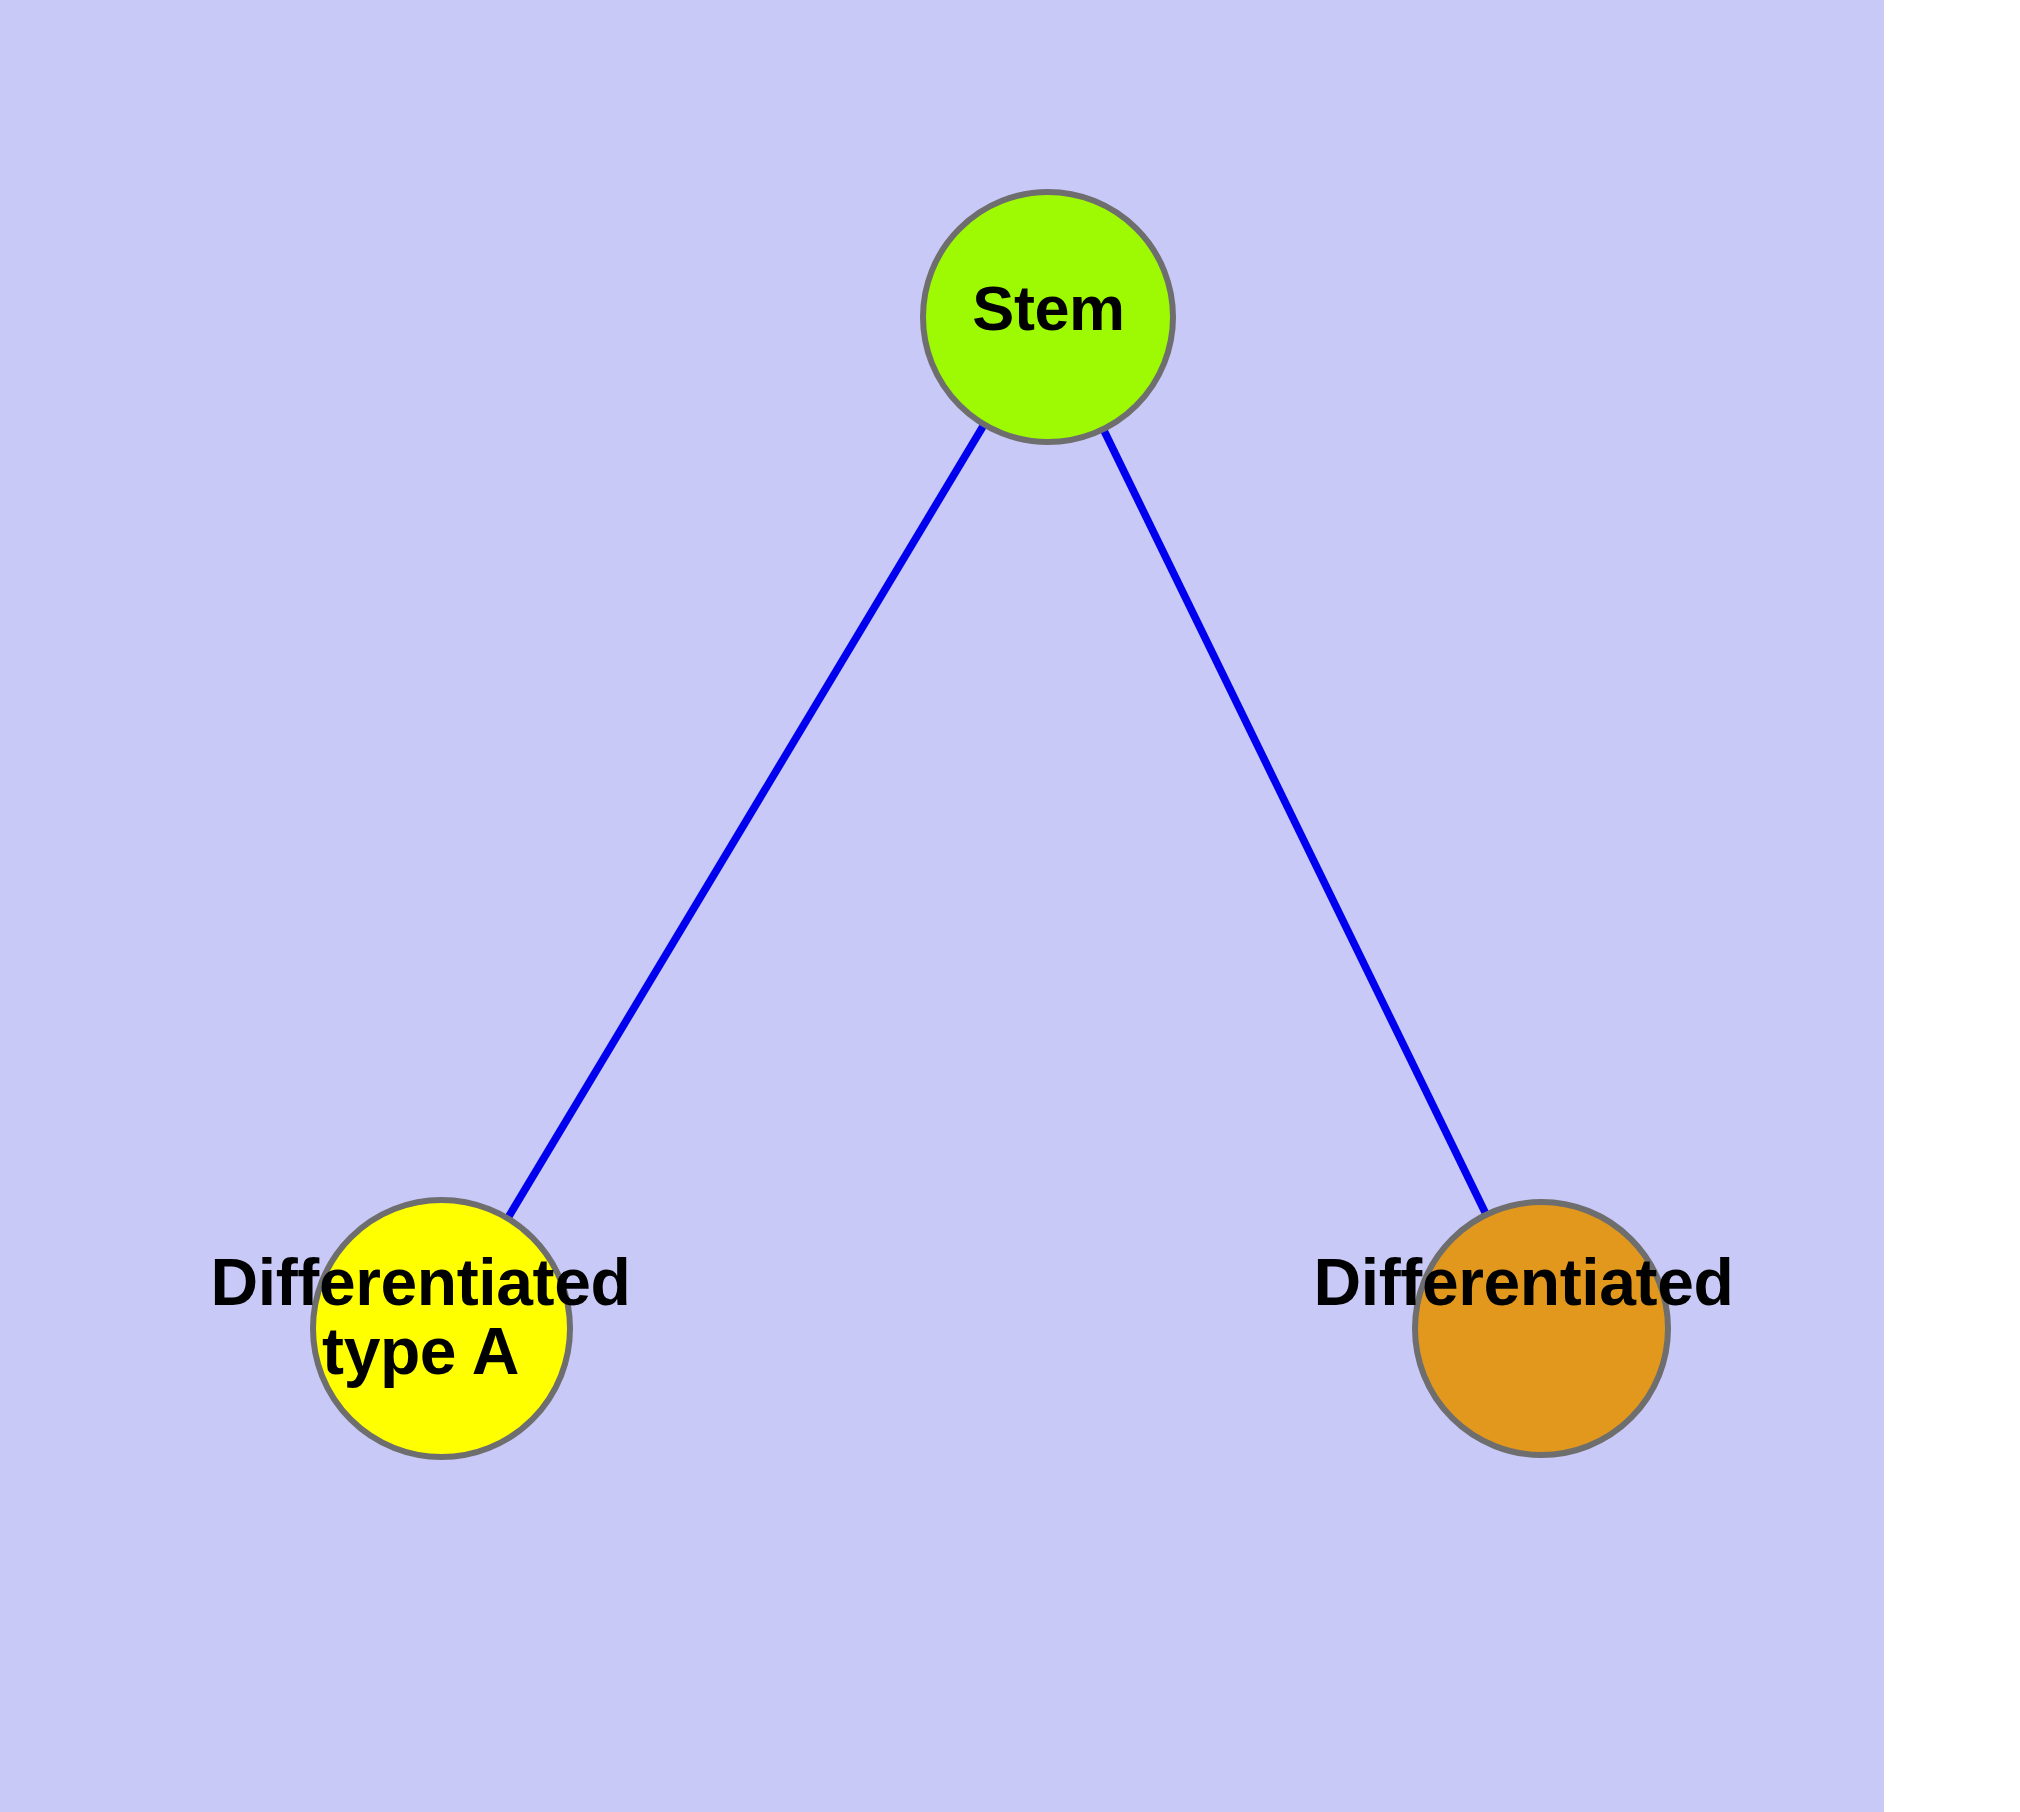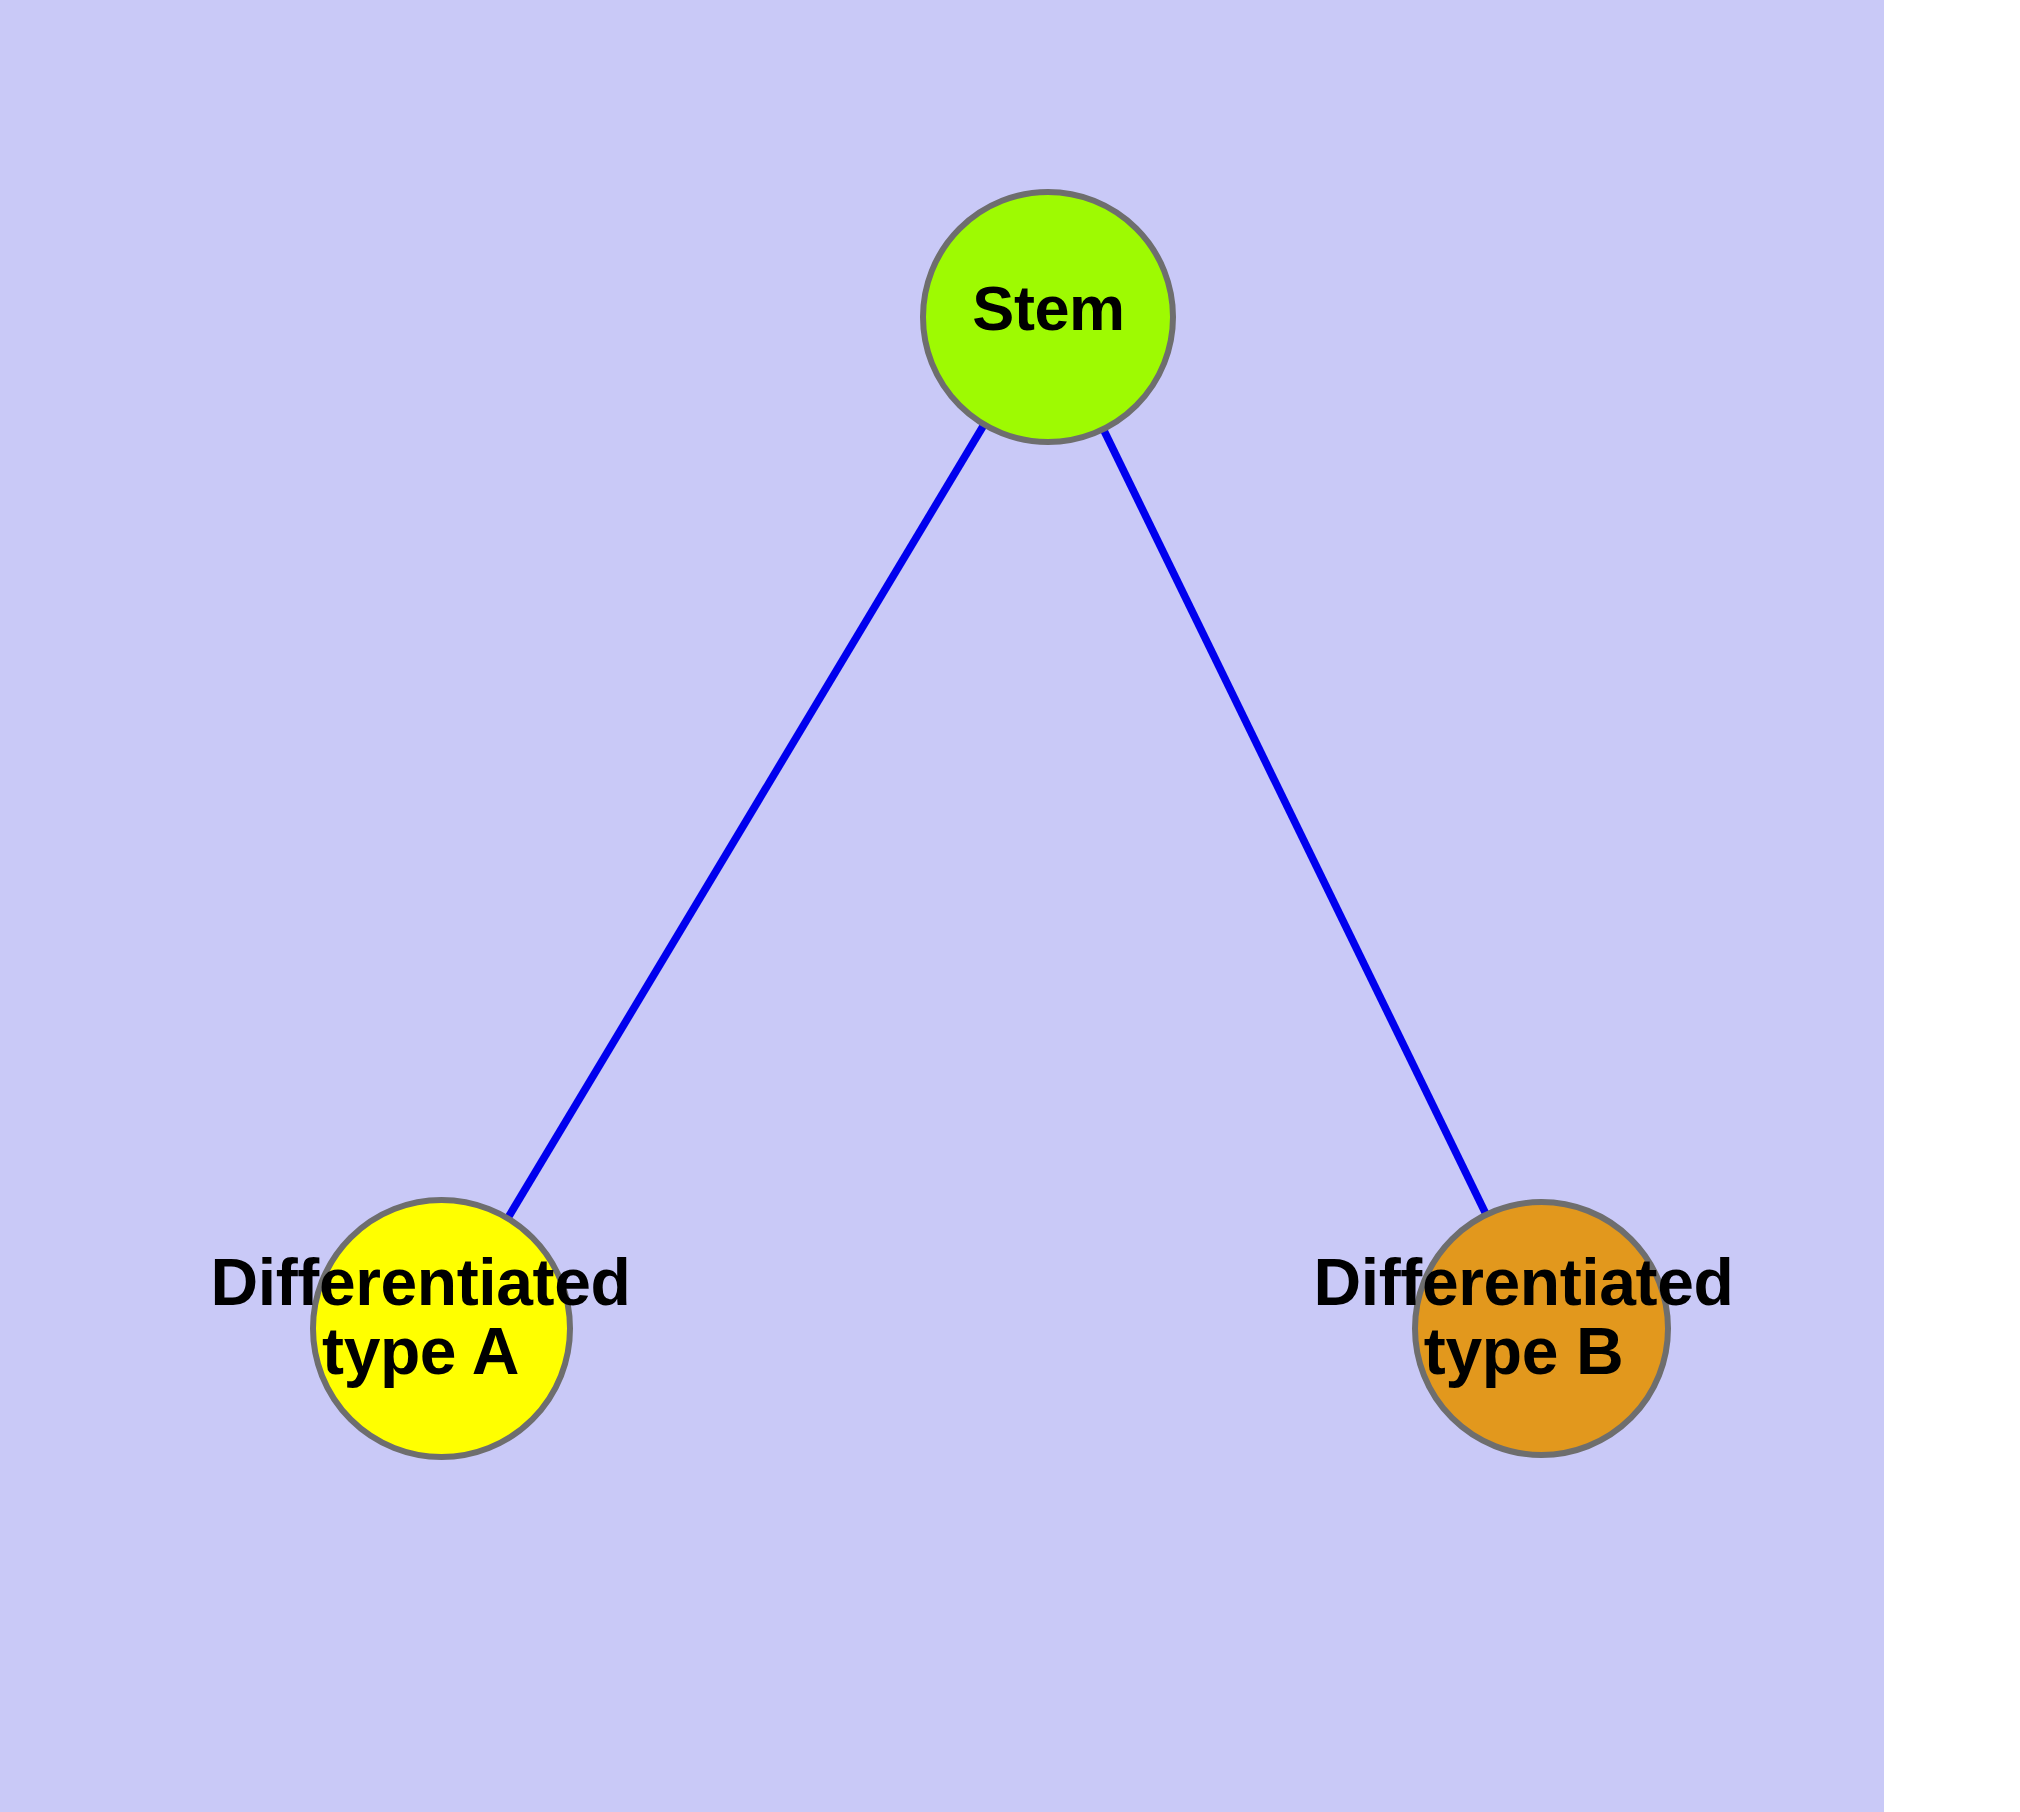--- a/index.html
+++ b/index.html
@@ -101,16 +101,16 @@
     <line x1="1237" y1="374" x2="1819" y2="1568" stroke="#0000ee" stroke-width="9" stroke-linecap="butt"></line>
   </svg>
 
   <div class="node" id="node-stem" style="left: 920px; top: 189px; width: 256px; height: 256px; background: rgb(158, 250, 2); border-width: 6px; border-color: rgb(110, 110, 110);"></div>
   <div class="node-label" id="label-stem" style="color: rgb(0, 0, 0);">Stem</div>
 
   <div class="node" id="node-diff-a" style="left: 310px; top: 1197px; width: 263px; height: 263px; background: rgb(255, 255, 0); border-width: 6px; border-color: rgb(110, 110, 110);"></div>
   <div class="node-label" id="label-diff-a" style="color: rgb(0, 0, 0);"><span>Differentiated</span><br><span>type A</span></div>
 
   <div class="node" id="node-diff-b" style="left: 1412px; top: 1199px; width: 259px; height: 259px; background: rgb(226, 152, 29); border-width: 6px; border-color: rgb(110, 110, 110);"></div>
-  <div class="node-label" id="label-diff-b" style="color: rgb(0, 0, 0);"><span>Differentiated</span><br><span>type B</span></div>
+  <div class="node-label" id="label-diff-b" style="color: rgb(0, 0, 0);"><span>Differentiated</span><br></div>
 
 </div>
 
 
 </body></html>

